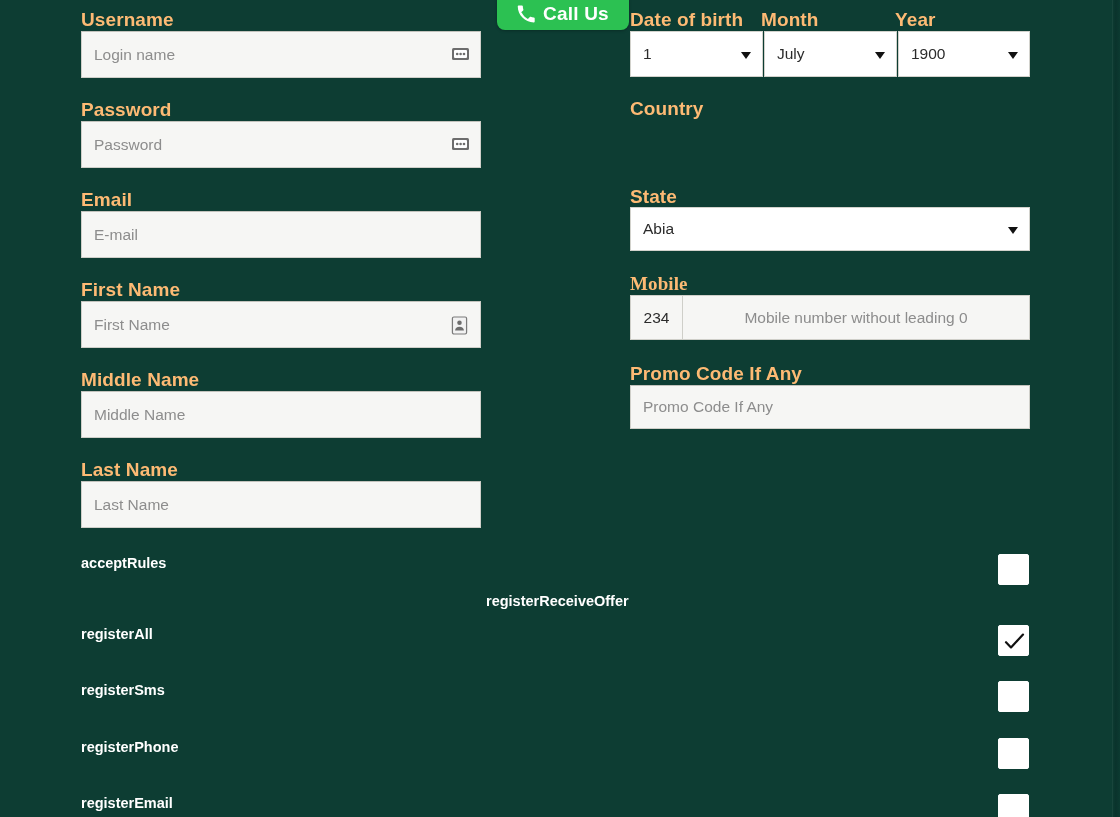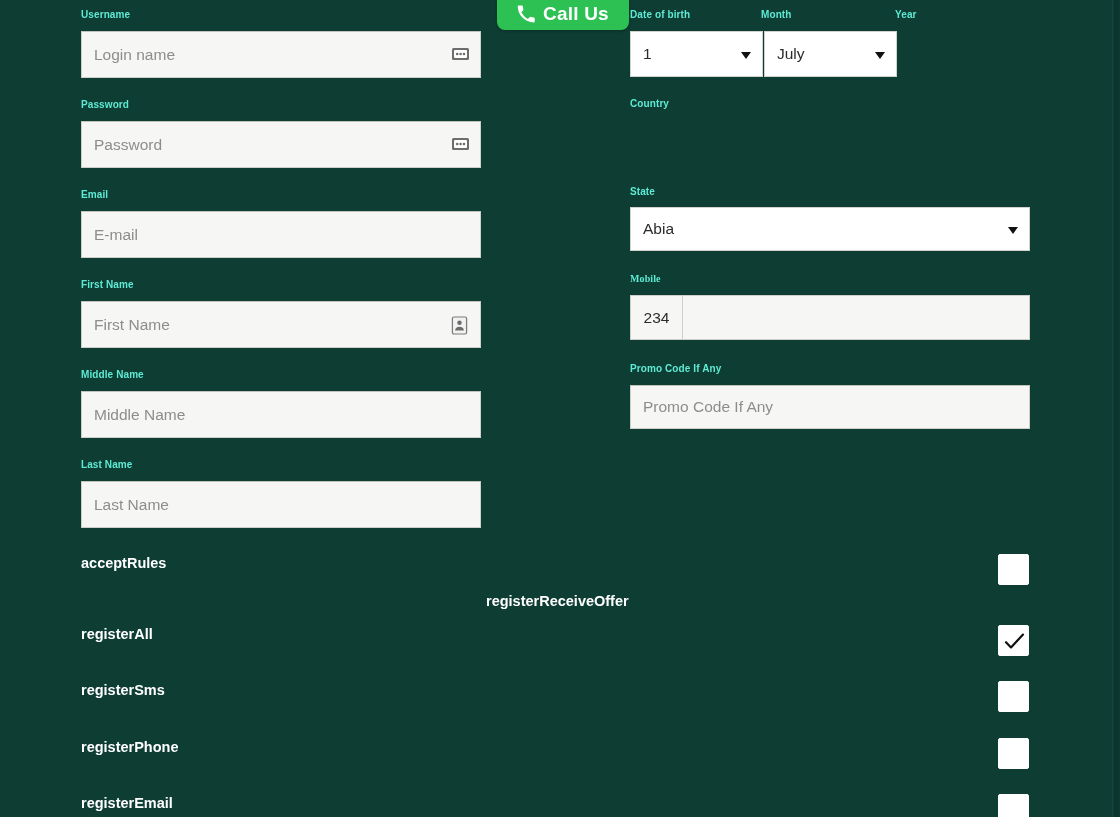--- a/index.html
+++ b/index.html
@@ -56,22 +56,22 @@
     font-size: 19px;
     font-weight: bold;
     letter-spacing: 0.2px;
     margin-top: 5px;
     white-space: nowrap;
   }
 
   
   .fld-label {
     position: absolute;
-    color: #5eead4;
-    font-size: 10px;
+    color: #fdba74;
+    font-size: 19px;
     font-weight: bold;
     white-space: nowrap;
     letter-spacing: 0.1px;
   }
   .txtbox {
     position: absolute;
     background: #f6f6f4;
     border: 1px solid #cfcfc9;
     border-top-color: #c2c2bc;
     display: flex;
@@ -253,32 +253,39 @@
   <div class="fld-label" style="left:895px; top:9px;text-align:right;">Year</div>
 
   <div class="selbox" style="left:630px; top:31px; width:133px; height:46px;">
     <span class="seltext">1</span>
     <span class="selarrow"></span>
   </div>
   <div class="selbox" style="left:764px; top:31px; width:133px; height:46px;">
     <span class="seltext">July</span>
     <span class="selarrow"></span>
   </div>
+  <div class="selbox" style="left:898px; top:31px; width:132px; height:46px;">
+    <span class="seltext">1900</span>
+    <span class="selarrow"></span>
+  </div>
 
   <div class="fld-label" style="left:630px; top:98px;">Country</div>
 
   <div class="fld-label" style="left:630px; top:186px;">State</div>
   <div class="selbox" style="left:630px; top:207px; width:400px; height:44px;">
     <span class="seltext">Abia</span>
     <span class="selarrow"></span>
   </div>
 
   <div class="fld-label" style="left:630px; top:273px;font-family:Liberation Serif, serif;">Mobile</div>
   <div class="mobile-wrap" style="left:630px; top:295px; width:400px; height:45px;">
     <div class="mobile-prefix">234</div>
+    <div class="mobile-input">
+      <span class="ph">Mobile number without leading 0</span>
+    </div>
   </div>
 
   <div class="fld-label" style="left:630px; top:363px;">Promo Code If Any</div>
   <div class="txtbox" style="left:630px; top:385px; width:400px; height:44px;">
     <span class="ph">Promo Code If Any</span>
   </div>
 
   <div class="cb-label" style="top:555px;">acceptRules</div>
   <div class="cbox" style="top:554px;"></div>
 

